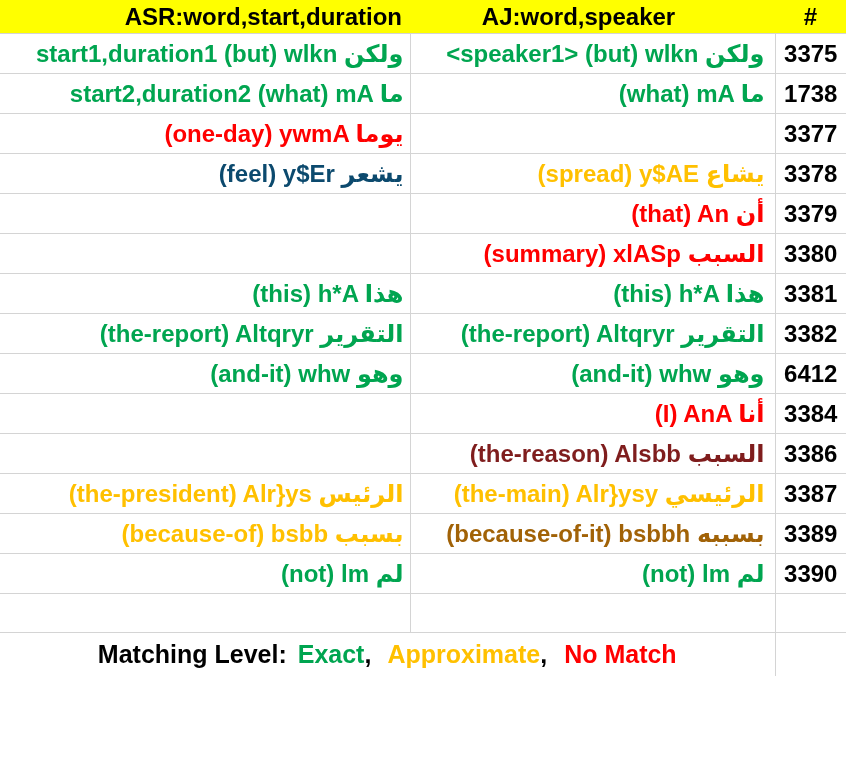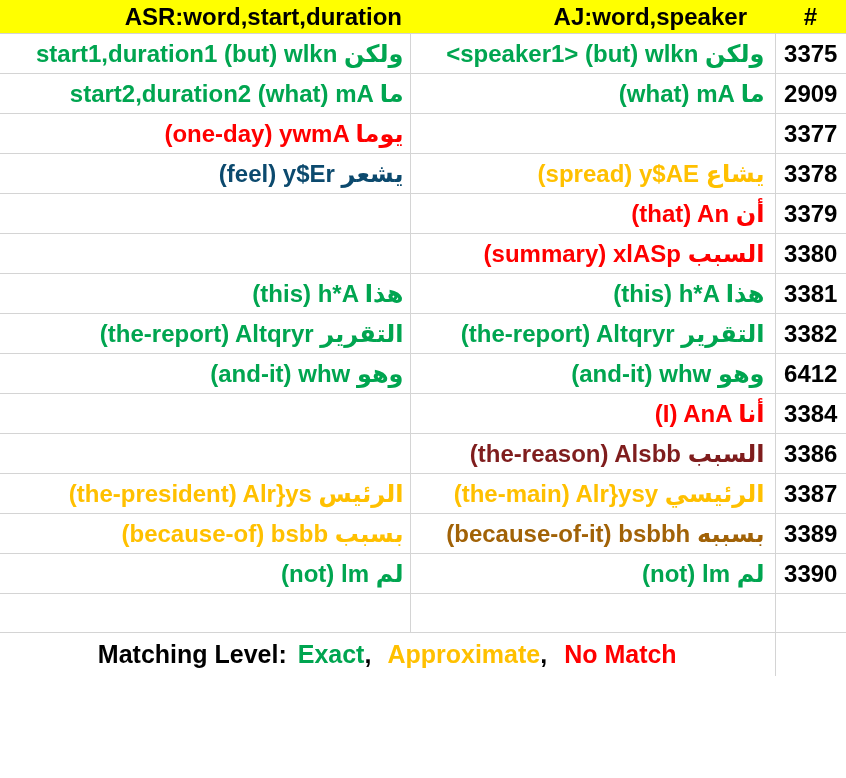--- a/index.html
+++ b/index.html
@@ -19,21 +19,21 @@
   table{border-collapse:collapse;table-layout:fixed;width:846px;}
   col.c-asr{width:410px;} col.c-aj{width:365px;} col.c-num{width:71px;}
   th,td{
     padding:0;margin:0;white-space:nowrap;overflow:hidden;
     font-size:24px;font-weight:bold;
     border-bottom:1px solid var(--c-grid);
   }
   thead tr{height:33px;}
   thead th{background:var(--c-headerbg);line-height:33px;}
   .th-asr{text-align:right;padding-right:8px;}
-  .th-aj{text-align:right;padding-right:28px;}
+  .th-aj{padding-right:28px;}
   .th-num{text-align:center;}
   tbody tr{height:39px;}
   tbody td{line-height:39px;}
   .td-asr{text-align:right;padding-right:6px;}
   .td-aj{text-align:right;padding-right:10px;border-left:1px solid var(--c-grid);}
   .td-num{text-align:center;color:#000;border-left:1px solid var(--c-grid);border-radius:11px;}
   tfoot tr{height:43px;}
   tfoot td{line-height:43px;border-bottom:none;}
   .legend{text-align:center;font-size:25px;}
   .legend .c-exact{color:var(--c-exact);}
@@ -60,21 +60,21 @@
   </thead>
   <tbody id="rows">
       <tr>
     <td class="td-asr" style="color: rgb(0, 165, 80);">start1,duration1 (but) wlkn ولكن</td>
     <td class="td-aj" style="color: rgb(0, 165, 80);">&lt;speaker1&gt; (but) wlkn ولكن</td>
     <td class="td-num">3375</td>
   </tr>
       <tr>
     <td class="td-asr" style="color: rgb(0, 165, 80);">start2,duration2 (what) mA ما</td>
     <td class="td-aj" style="color: rgb(0, 165, 80);">(what) mA ما</td>
-    <td class="td-num">2909</td>
+    <td class="td-num">1738</td>
   </tr>
       <tr>
     <td class="td-asr" style="color: rgb(255, 0, 0);">(one-day) ywmA يوما</td>
     <td class="td-aj"></td>
     <td class="td-num">3377</td>
   </tr>
       <tr>
     <td class="td-asr" style="color: #0c4a6e;">(feel) y$Er يشعر</td>
     <td class="td-aj" style="color: rgb(255, 192, 0);">(spread) y$AE يشاع</td>
     <td class="td-num">3378</td>

